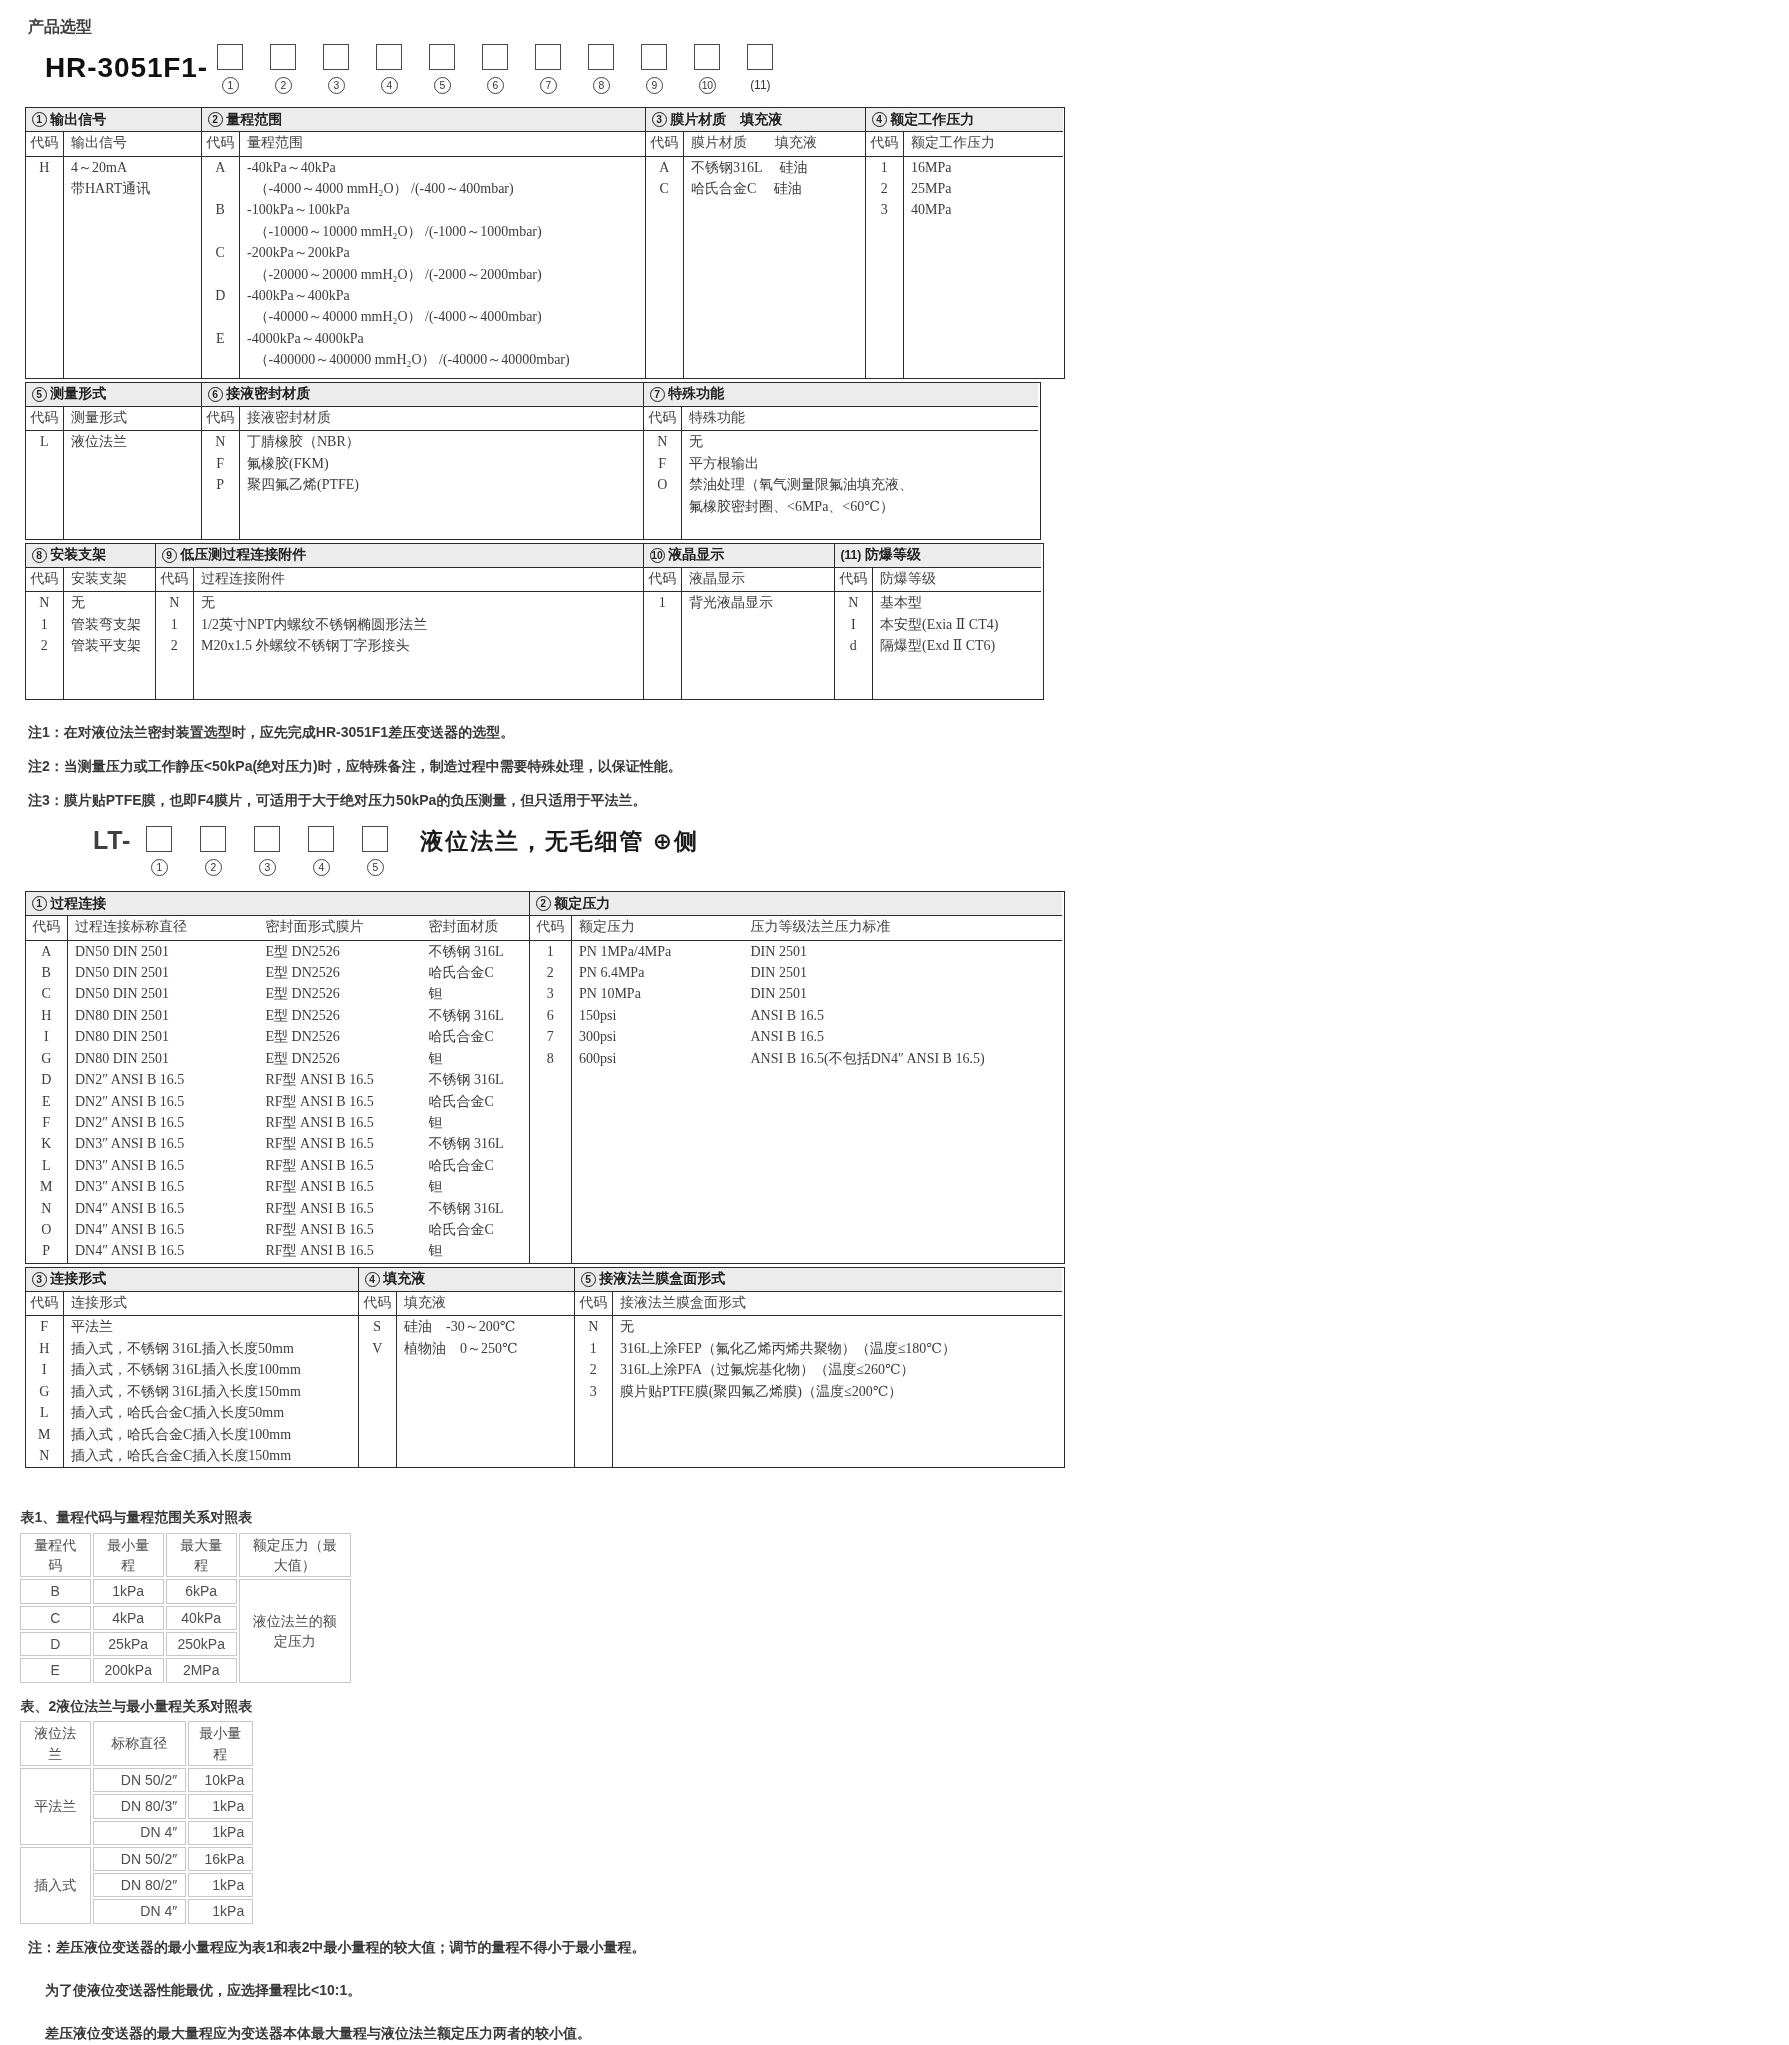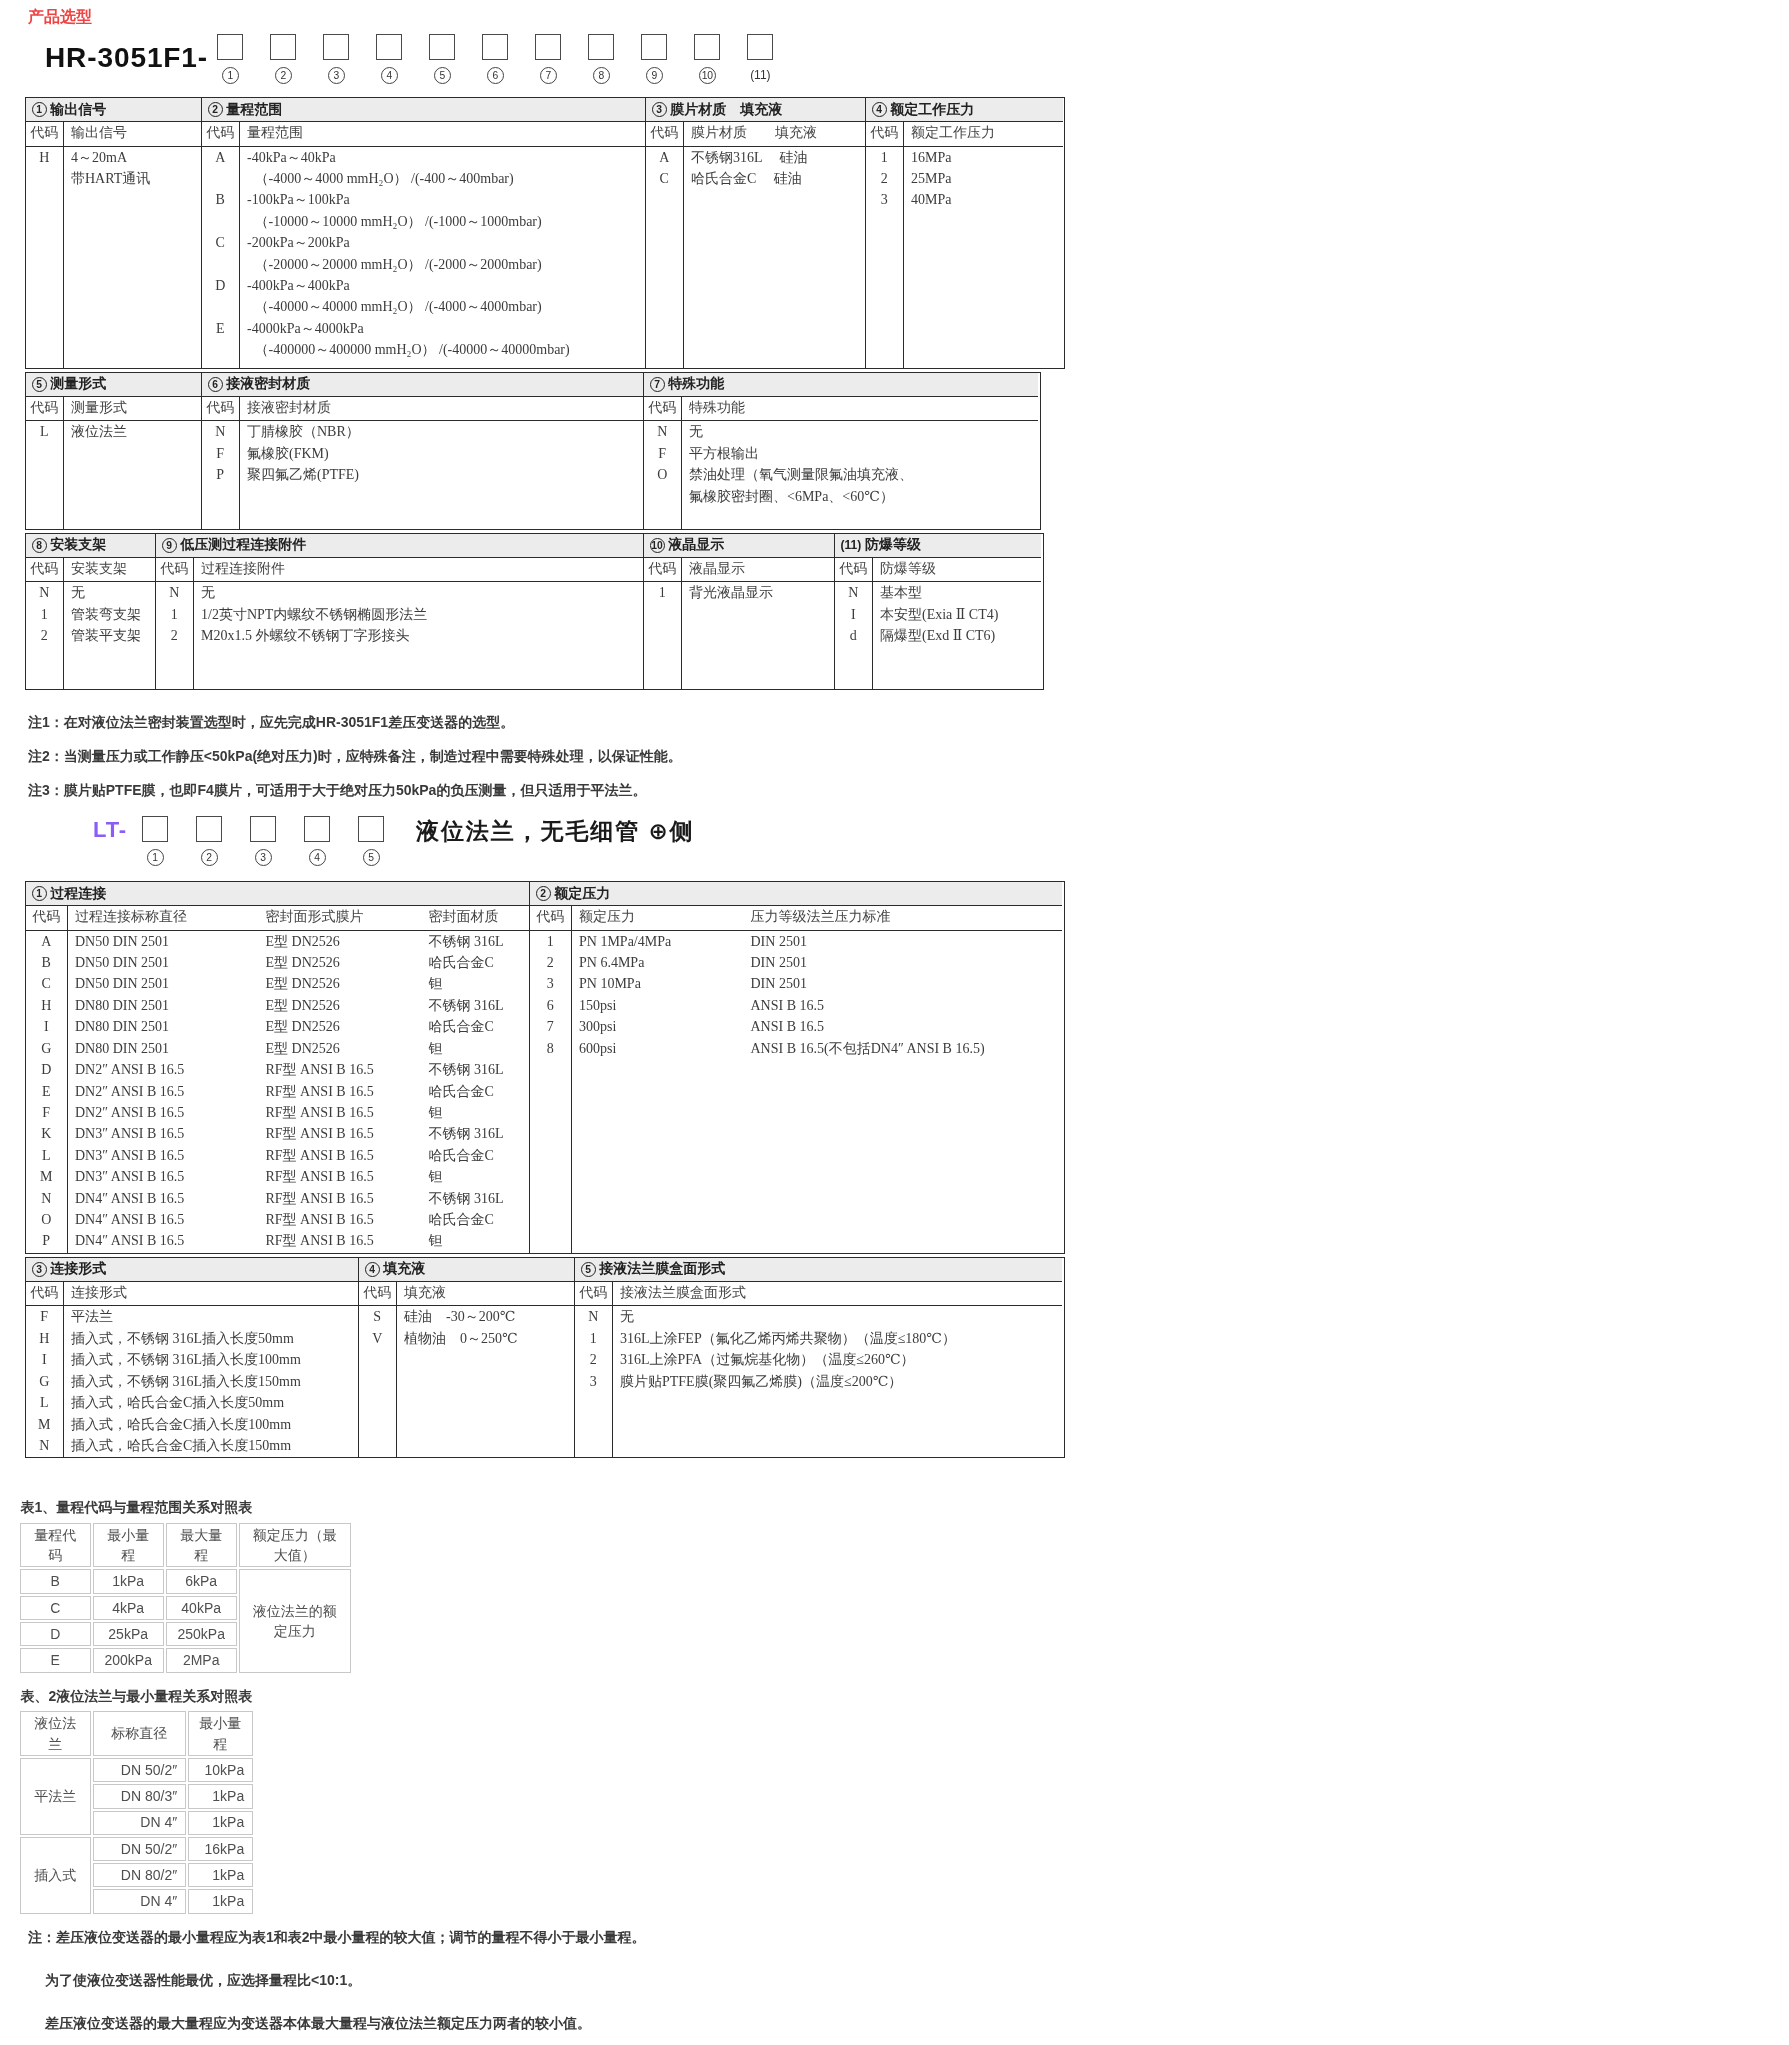--- a/index.html
+++ b/index.html
@@ -1,18 +1,18 @@
 <!DOCTYPE html>
 <html style="font-size:15px"><head>
 <meta charset="utf-8">
 <style>
 *{box-sizing:border-box}
 body{margin:0;background:#fff}
 .page{position:relative;width:1790px;height:2045px;background:#fff;color:#222;overflow:hidden;font-family:"Liberation Sans","DejaVu Sans",sans-serif}
-.doc-title{padding-top:7px;margin-left:28px;font-size:16px;font-weight:700;color:#ef4444}
+.doc-title{padding-top:17px;margin-left:28px;font-size:16px;font-weight:700;color:#404040}
 .model-line{display:flex;align-items:center;margin:3.7px 0 0 45px}
 .mprefix{font-size:28px;line-height:30px;font-weight:700;letter-spacing:0.9px;margin-right:9.3px;color:#111}
 .slots{display:flex;gap:27px;margin-top:1.9px}
 .slot{width:26px;display:flex;flex-direction:column;align-items:center}
 .bx{width:26px;height:26px;border:1.9px solid #4a4a4a;background:#fff}
 .bn{margin-top:7.5px;width:17px;height:17px;border:0.9px solid #444;border-radius:50%;font-size:10.3px;line-height:15px;text-align:center;color:#333}
 .bn.pn{border:none;width:auto;font-size:12px;line-height:17px}
 .trow{display:flex;border:1.9px solid #2b2b2b;margin-left:25px;background:#fff}
 .mt3{margin-top:2.8px}.mt14{margin-top:13px}.mt16{margin-top:15px}
 .sec+.sec{border-left:1.9px solid #2b2b2b}
@@ -24,21 +24,21 @@
 .sb td{padding:0 3.7px 0 7.5px;line-height:21.4px;vertical-align:top;text-align:left}
 .sb td.c{width:37px;min-width:37px;border-right:0.9px solid #2b2b2b;text-align:center;padding:0}
 .sb td.cw{width:41px;min-width:41px}
 .sb tr.h td{border-bottom:0.9px solid #2b2b2b;height:24px;line-height:22.4px;color:#444}
 .sb tr.f{height:100%}
 .l2{padding-left:7.5px}
 .w1{width:191px}.w2{width:163px}.w3{width:172px}
 .notes{margin:24px 0 0 28px}
 .notes .nline{font-size:14px;font-weight:700;color:#3a3a3a;margin-bottom:16px}
 .lt-line{display:flex;align-items:flex-start;margin:7.5px 0 0 93px}
-.ltprefix{font-size:22px;line-height:28px;font-weight:700;margin-right:15px;letter-spacing:0.9px;color:#8b5cf6}
+.ltprefix{font-size:25px;line-height:28px;font-weight:700;margin-right:15px;letter-spacing:0.9px;color:#404040}
 .lt-line .slots{gap:28px;margin-top:0}
 .lt-caption{font-size:23px;line-height:30px;font-weight:700;margin-left:32px;letter-spacing:1.9px;color:#1a1a1a}
 .sub{margin:41px 0 0 20.5px;font-size:14px;font-weight:700;color:#3a3a3a}
 .sub.s2{margin-top:13px}
 .gtab{border-collapse:separate;border-spacing:2.8px;margin:3.7px 0 0 17.7px;font-size:14px;color:#4f4f4f}
 .gtab td{border:0.9px solid #c8c8c8;height:24px;line-height:20.5px;text-align:center;padding:0.9px 7.5px;background:#fff}
 .gtab td.rt{text-align:right}
 .c76{width:71px}.c100{width:93px}.c70{width:65px}.c150{width:112px}
 .bnotes{margin:13px 0 0 28px}
 .bnotes .nline{font-size:14px;font-weight:700;color:#3a3a3a;margin-bottom:25px}

